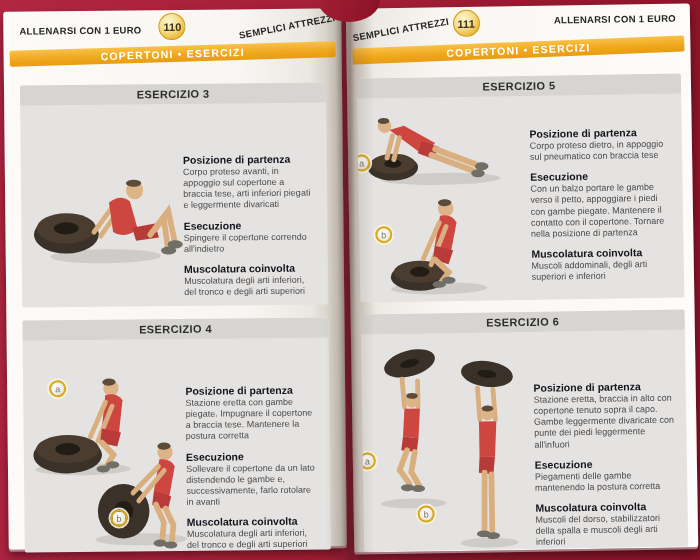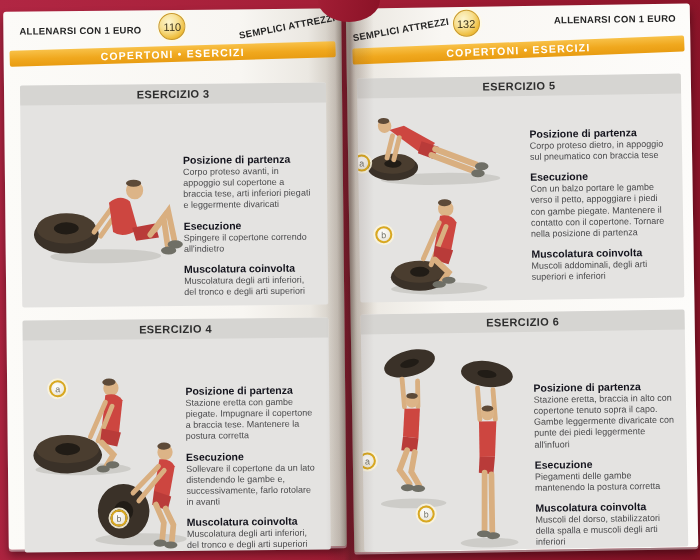--- a/index.html
+++ b/index.html
@@ -42,21 +42,21 @@
   .page.left  .rh-left  { left:16px; top:14px; }
   .page.left  .rh-right { right:6px; top:12px; transform:rotate(-10deg); }
   .page.right .rh-left  { left:6px;  top:16px; transform:rotate(-9deg); }
   .page.right .rh-right { right:14px; top:9px; }
   .page-number-badge {
     position:absolute; top:3px; width:27px; height:27px; border-radius:50%;
     background: radial-gradient(circle at 38% 32%, #fdf5cd 0%, #f7e093 40%, #eebd3c 72%, #d89a16 100%);
     border:1px solid #c9992a;
     box-shadow:0 0 0 2px rgba(255,250,230,.8);
     display:flex; align-items:center; justify-content:center;
-    font-size:11px; font-weight:400; color:#3c331a;
+    font-size:11px; font-weight:700; color:#3c331a;
   }
   .page.left .page-number-badge { left:46%; }
   .page.right .page-number-badge { left:31%; }
   .band {
     height:16px; margin:2px 6px 0 6px; border-radius:2px;
     background:linear-gradient(180deg,#f8c148 0%,#f0a81e 55%,#e89c12 100%);
     color:#ffffff; font-size:10.5px; font-weight:800; letter-spacing:1.2px;
     text-align:center; line-height:16px;
   }
   .page.left  .band { transform:rotate(-1.1deg); }
@@ -195,21 +195,21 @@
         <div class="section-heading">Muscolatura coinvolta</div>
         <div class="section-body">Muscolatura degli arti inferiori, del tronco e degli arti superiori</div>
       </div>
     </div>
   </div>
 </div>
 
 <div class="page right">
   <div class="page-header">
     <span class="running-head rh-left">SEMPLICI ATTREZZI</span>
-    <span class="page-number-badge">132</span>
+    <span class="page-number-badge">111</span>
     <span class="running-head rh-right">ALLENARSI CON 1 EURO</span>
   </div>
   <div class="band">COPERTONI • ESERCIZI</div>
 
   <div class="ex-box" style="margin-top:18px; height:224px;">
     <div class="box-header">ESERCIZIO 5</div>
     <div class="box-body" style="height:204px;">
       <div class="fig-zone">
         <svg viewBox="0 0 178 205" preserveAspectRatio="none">
           <ellipse class="gshadow" cx="85" cy="82" rx="62" ry="6"></ellipse>

